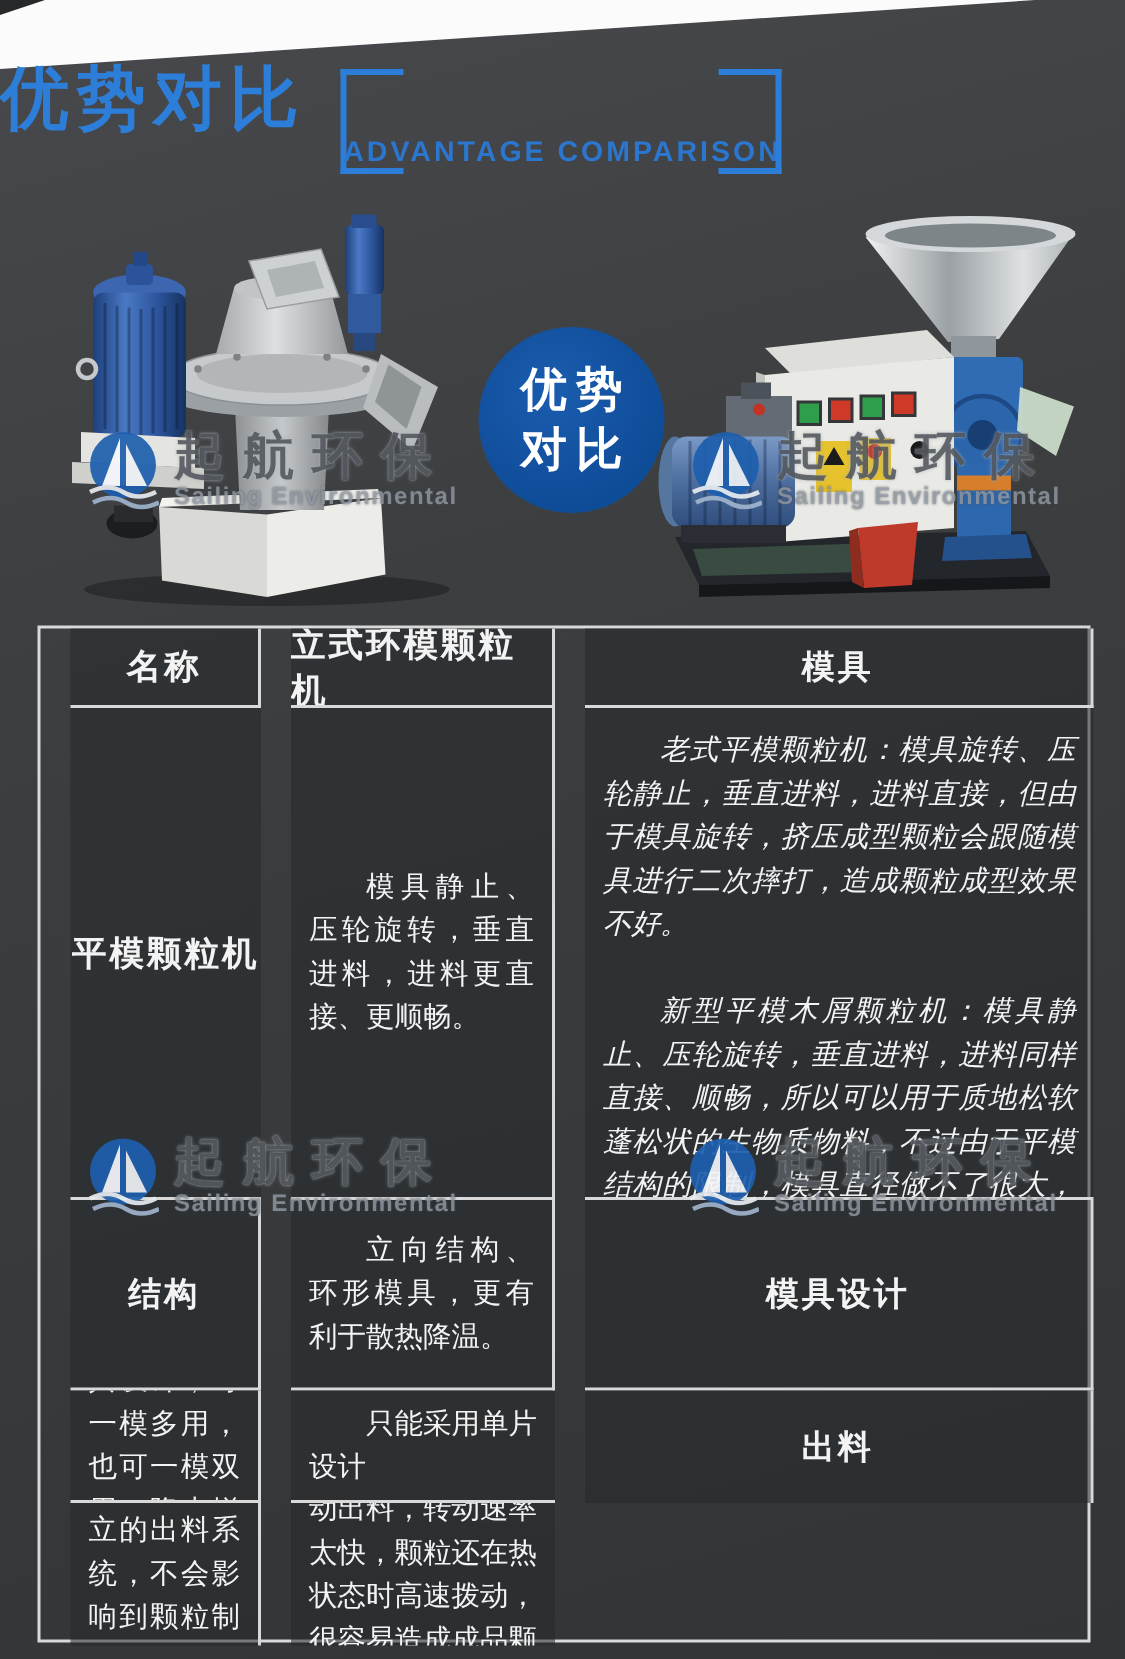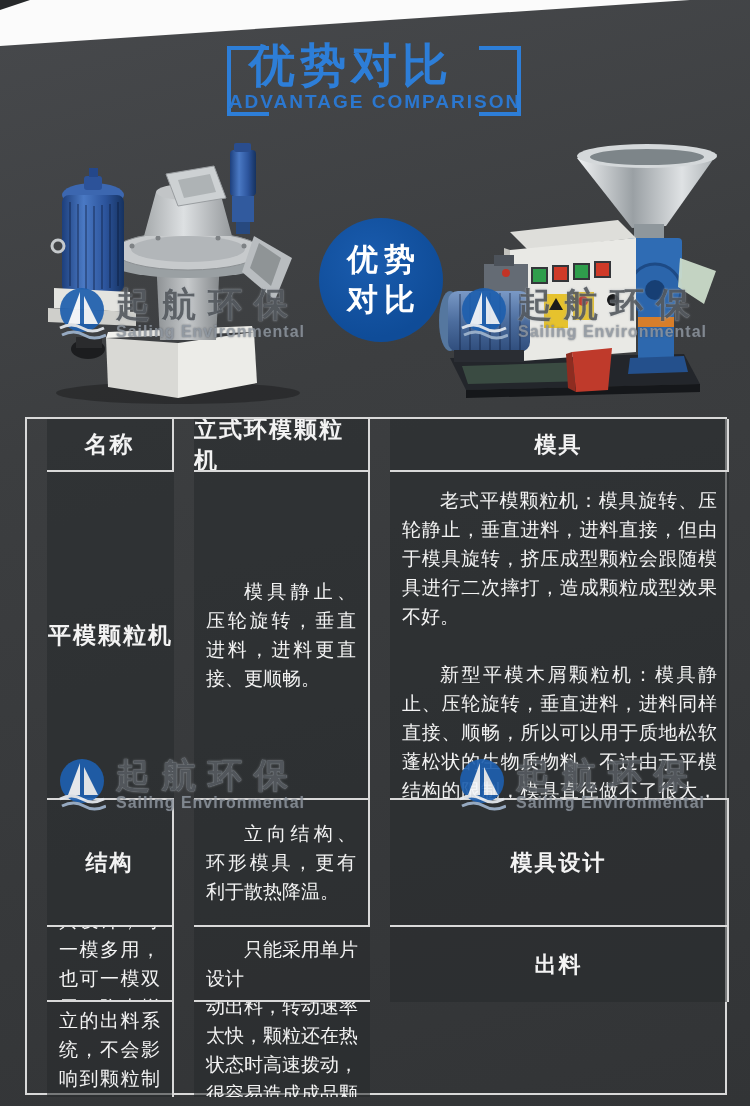--- a/index.html
+++ b/index.html
@@ -22,21 +22,21 @@
     background:#26282a;
     clip-path:polygon(0 0,100% 0,0 100%);
   }
   
   .title-block{position:absolute;left:0;top:40px;width:750px;height:80px;}
   .bracket{position:absolute;top:6px;width:38px;height:62px;border:4px solid #2d7ed8;}
   .bracket.left{left:227px;border-right:none;}
   .bracket.right{right:229px;border-left:none;}
   .title-cn{
     position:absolute;left:0;top:0;width:702px;
-    text-align:center;font-size:46px;font-weight:bold;color:#2d7ed8;
+    font-size:46px;font-weight:bold;color:#2d7ed8;
     letter-spacing:5px;line-height:50px;margin:0;
   }
   .title-en{
     position:absolute;left:0;top:51px;width:750px;
     text-align:center;font-size:19px;font-weight:bold;color:#2b77cf;
     letter-spacing:2px;
   }
   
   .machine{position:absolute;z-index:1;}
   .machine.left{left:28px;top:140px;}
@@ -83,21 +83,21 @@
   .cell.center{display:flex;align-items:center;justify-content:center;}
   .cell.vcenter{display:flex;align-items:center;}
   .th{font-size:23px;font-weight:bold;letter-spacing:2px;}
   .rowname{font-size:22px;font-weight:bold;letter-spacing:2px;}
   .cell p{
     margin:0;padding:0 12px;
     font-size:19px;line-height:29px;text-indent:2em;
     text-align:justify;
   }
   .cell .p-stack{width:100%;padding:14px 0;}
-  .cell .p-stack p{margin-bottom:29px;}
+  .cell .p-stack p{margin-bottom:29px;font-style:italic;}
   .cell .p-stack p:last-child{margin-bottom:0;}
 </style>
 </head>
 <body>
 
 <div class="page">
 
   <div class="white-band"></div>
   <div class="corner-dark"></div>
 

